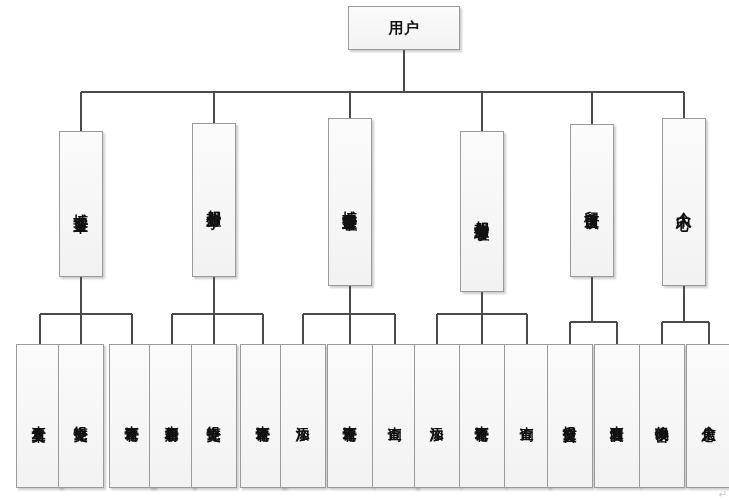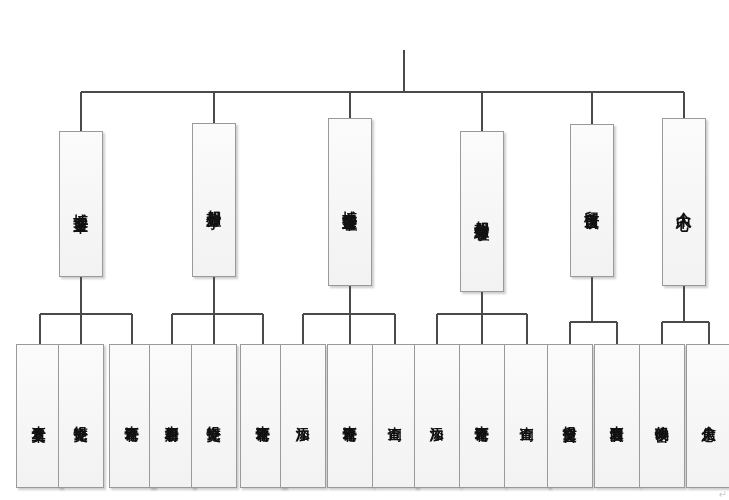--- a/index.html
+++ b/index.html
@@ -113,20 +113,23 @@
       <path d="M570,322 L570,344"></path>
       <path d="M617,322 L617,344"></path>
 
       <path d="M684,286 L684,322"></path>
       <path d="M662,322 L709,322"></path>
       <path d="M662,322 L662,344"></path>
       <path d="M709,322 L709,344"></path>
     </g>
   </svg>
 
+  <div class="node horiz root" style="left:348px;top:6px;width:112px;height:44px;">
+    <span class="cap">用户</span>
+  </div>
 
   <div class="node vert lvl2" style="left:59px;top:131px;width:44px;height:146px;">
     <span class="cap">博客文章</span>
   </div>
 
   <div class="node vert lvl2" style="left:192px;top:123px;width:44px;height:154px;">
     <span class="cap">相册分享</span>
   </div>
 
   <div class="node vert lvl2" style="left:328px;top:118px;width:44px;height:168px;">

